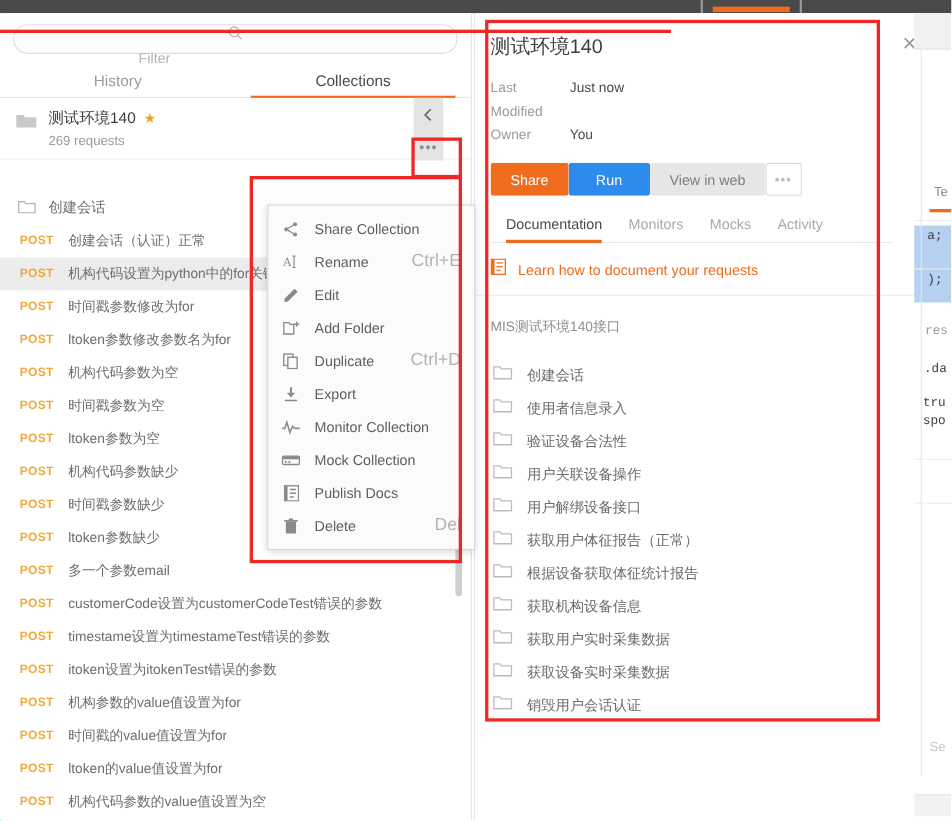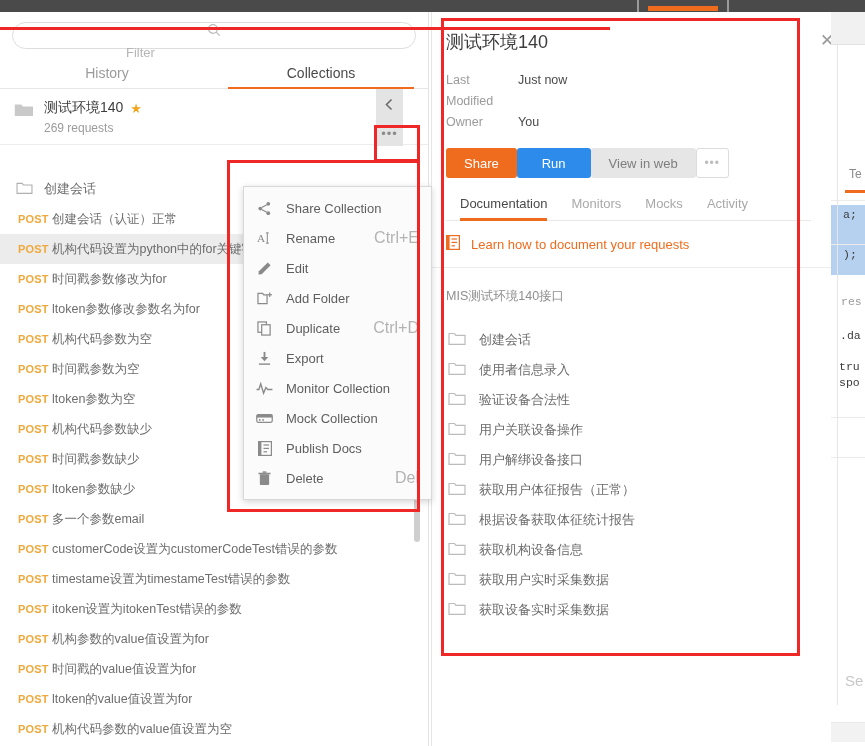--- a/index.html
+++ b/index.html
@@ -90,21 +90,21 @@
     background:#e4e4e4; display:flex; align-items:center; justify-content:center;
     cursor:pointer; color:#8c8c8c; font-size:13px; letter-spacing:1px;
   }
 
   .req-list { position:absolute; left:0; top:162px; right:0; bottom:0; overflow:hidden; }
   .folder-row {
     display:flex; align-items:center; gap:11px; height:30px; padding-left:16px;
     font-size:13px; color:#6d6d6d; cursor:pointer;
   }
   .req-row {
-    display:flex; align-items:center; height:30px; padding-left:18px;
+    display:flex; align-items:center; gap:10px; height:30px; padding-left:18px;
     cursor:pointer;
   }
   .req-row.sel { background:#ececec; }
   .verb {
     font-size:11px; font-weight:bold; color:#f0a93c; width:34px; flex:0 0 34px;
     letter-spacing:0.2px;
   }
   .req-name {
     font-size:12.5px; color:#6d6d6d; white-space:nowrap; overflow:hidden;
   }
@@ -206,21 +206,21 @@
   }
   .bg-sel {
     position:absolute; left:0; width:34px; background:#b6d1ef;
   }
   .bg-code {
     position:absolute; font-family:"Liberation Mono","DejaVu Sans Mono",monospace;
     font-size:11.5px; color:#3b3b3b; white-space:nowrap;
   }
   .bg-code.cmt { color:#9b9b9b; }
   .bg-bottom-label {
-    position:absolute; left:14px; top:660px; font-size:15px; color:#c7c7c7;
+    position:absolute; left:14px; top:660px; font-size:12px; color:#c7c7c7;
   }
   .bg-bottom-bar {
     position:absolute; left:0; top:710px; width:34px; height:20px; background:#f2f2f2;
     border-top:1px solid #e8e8e8;
   }
   .bg-vline {
     position:absolute; left:6px; top:33px; width:1px; height:660px; background:#e6e6e6;
   }
 
   
@@ -493,20 +493,26 @@
               <path d="M1 2.5h5.5l1.3 1.8H17v9H1z" fill="none" stroke="#bcbcbc" stroke-width="1.2"></path>
             </svg></span>
           <span class="doc-folder-name">获取用户实时采集数据</span>
         </div>
         <div class="doc-folder-row">
           <span><svg width="18" height="15" viewBox="0 0 18 15">
               <path d="M1 2.5h5.5l1.3 1.8H17v9H1z" fill="none" stroke="#bcbcbc" stroke-width="1.2"></path>
             </svg></span>
           <span class="doc-folder-name">获取设备实时采集数据</span>
         </div>
+        <div class="doc-folder-row">
+          <span><svg width="18" height="15" viewBox="0 0 18 15">
+              <path d="M1 2.5h5.5l1.3 1.8H17v9H1z" fill="none" stroke="#bcbcbc" stroke-width="1.2"></path>
+            </svg></span>
+          <span class="doc-folder-name">销毁用户会话认证</span>
+        </div>
       </div>
   </div>
 
   <div class="ctx-menu" id="ctx-menu">
       <div class="ctx-item">
         <span class="ctx-ico">
           <svg width="15" height="15" viewBox="0 0 16 16">
             <circle cx="12" cy="3" r="2" fill="#8a8a8a"></circle>
             <circle cx="3.5" cy="8" r="2" fill="#8a8a8a"></circle>
             <circle cx="12" cy="13" r="2" fill="#8a8a8a"></circle>

